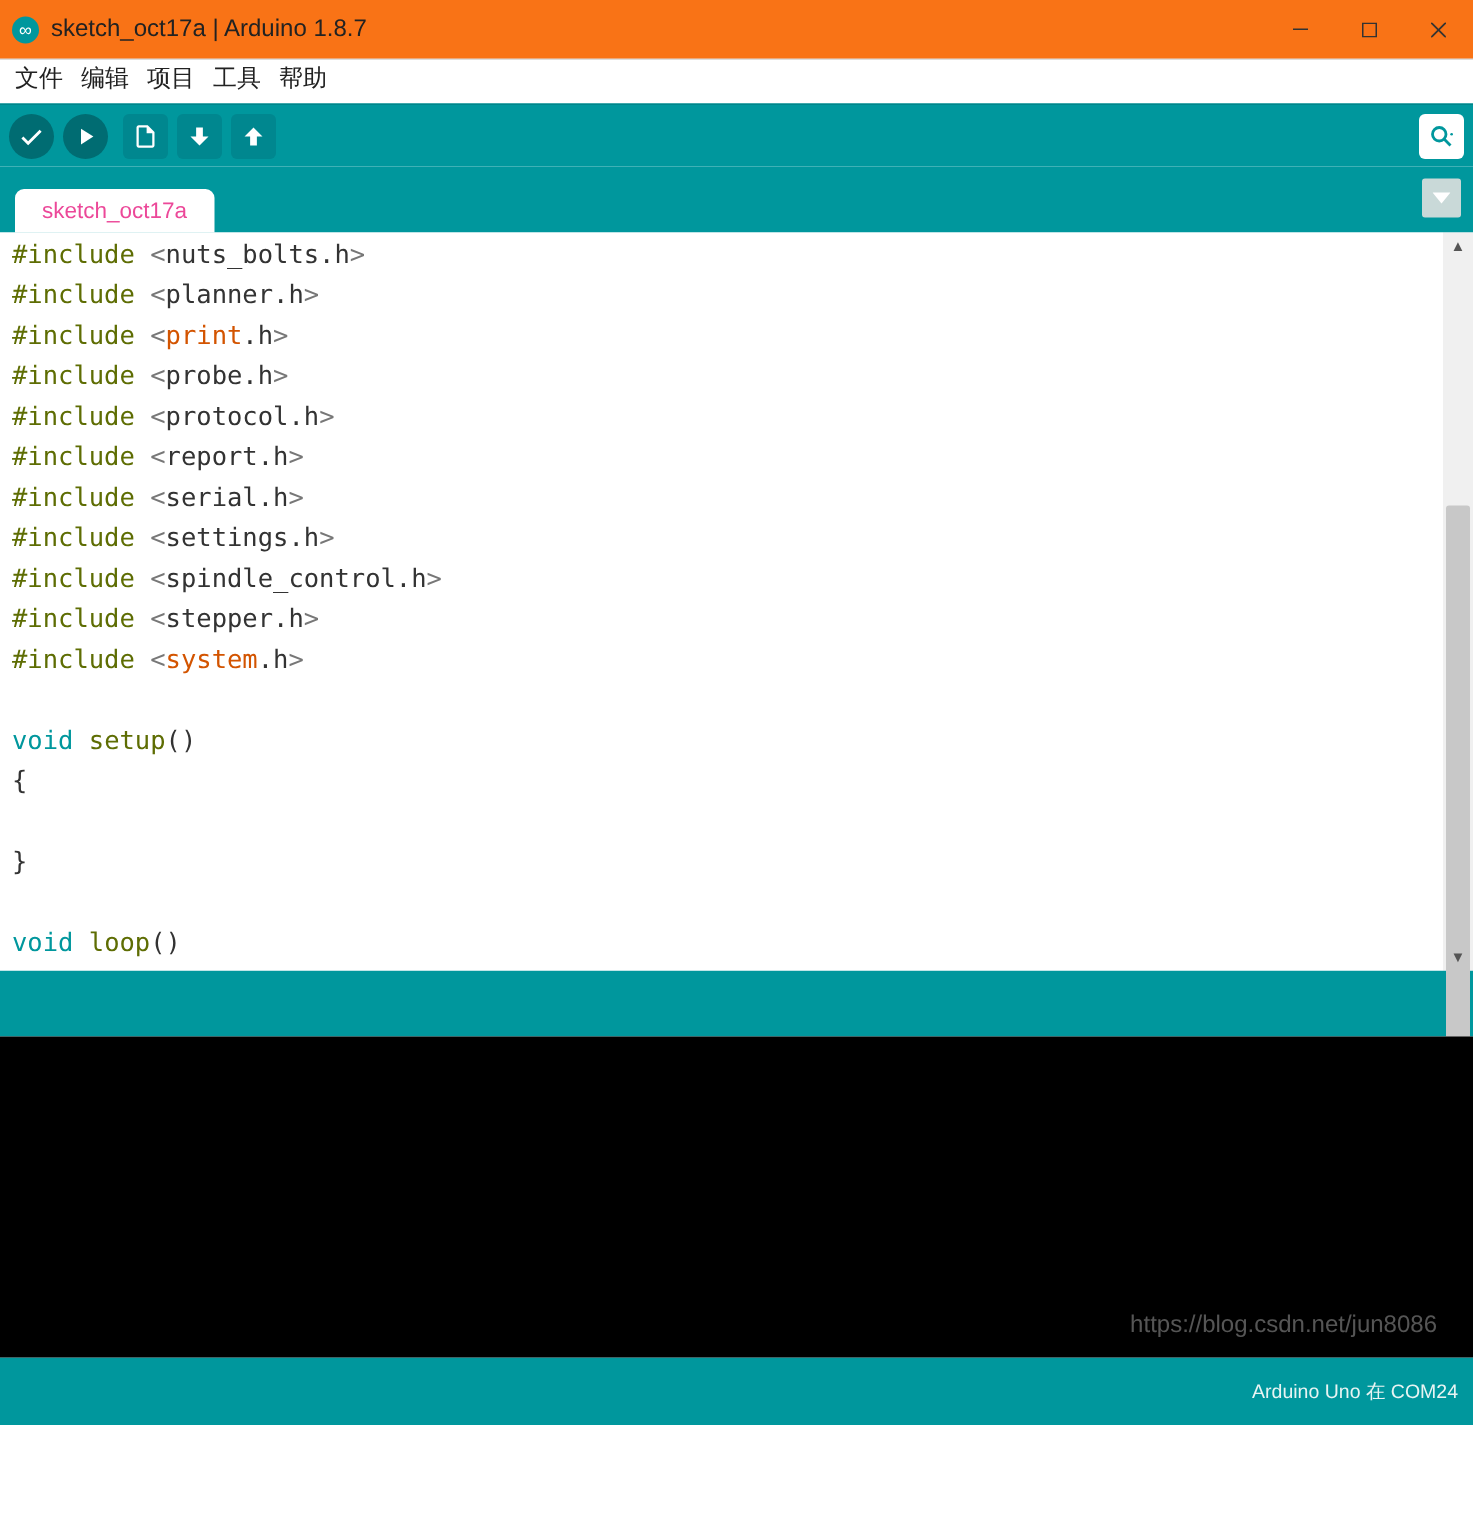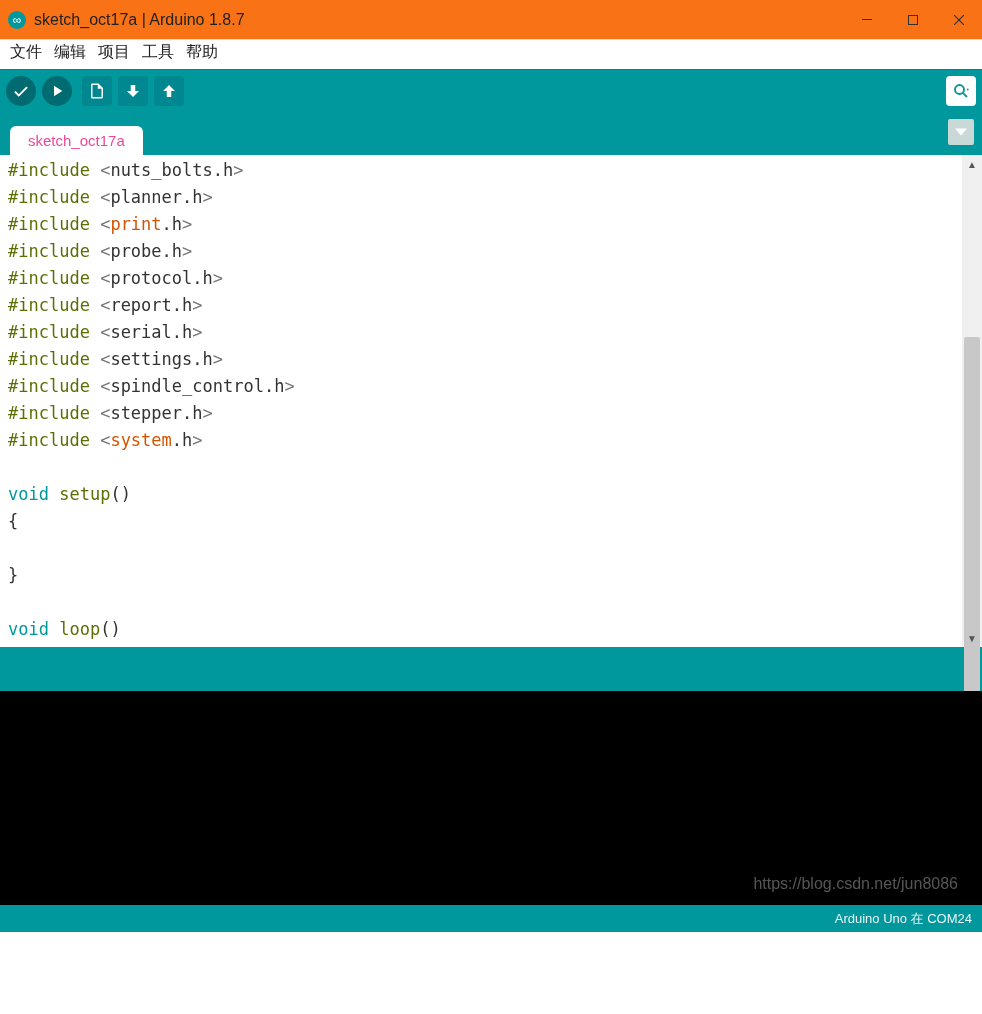--- a/index.html
+++ b/index.html
@@ -49,21 +49,21 @@
   .tok-punct { color: #777; }
 
   
   .status-strip { height: 44px; background: #00979d; }
 
   
   .console { height: 214px; background: #000; color: #fff; font-family: monospace; font-size: 13px; position: relative; }
   .watermark { position: absolute; right: 24px; bottom: 12px; color: #aaa; font-size: 16px; opacity: 0.5; font-family: sans-serif; }
 
   
-  .footer { height: 27px; background: #00979d; display: flex; align-items: center; padding: 0 10px; color: #fff; font-size: 13px; }
+  .footer { height: 45px; background: #00979d; display: flex; align-items: center; padding: 0 10px; color: #fff; font-size: 13px; }
   .footer .board-info { margin-left: auto; color: #e8f4f3; }
 </style>
 </head>
 <body>
 
 <div class="titlebar">
   <div class="logo"></div>
   <div class="title-text">sketch_oct17a | Arduino 1.8.7</div>
   <div class="win-controls">
     <div class="win-btn">

